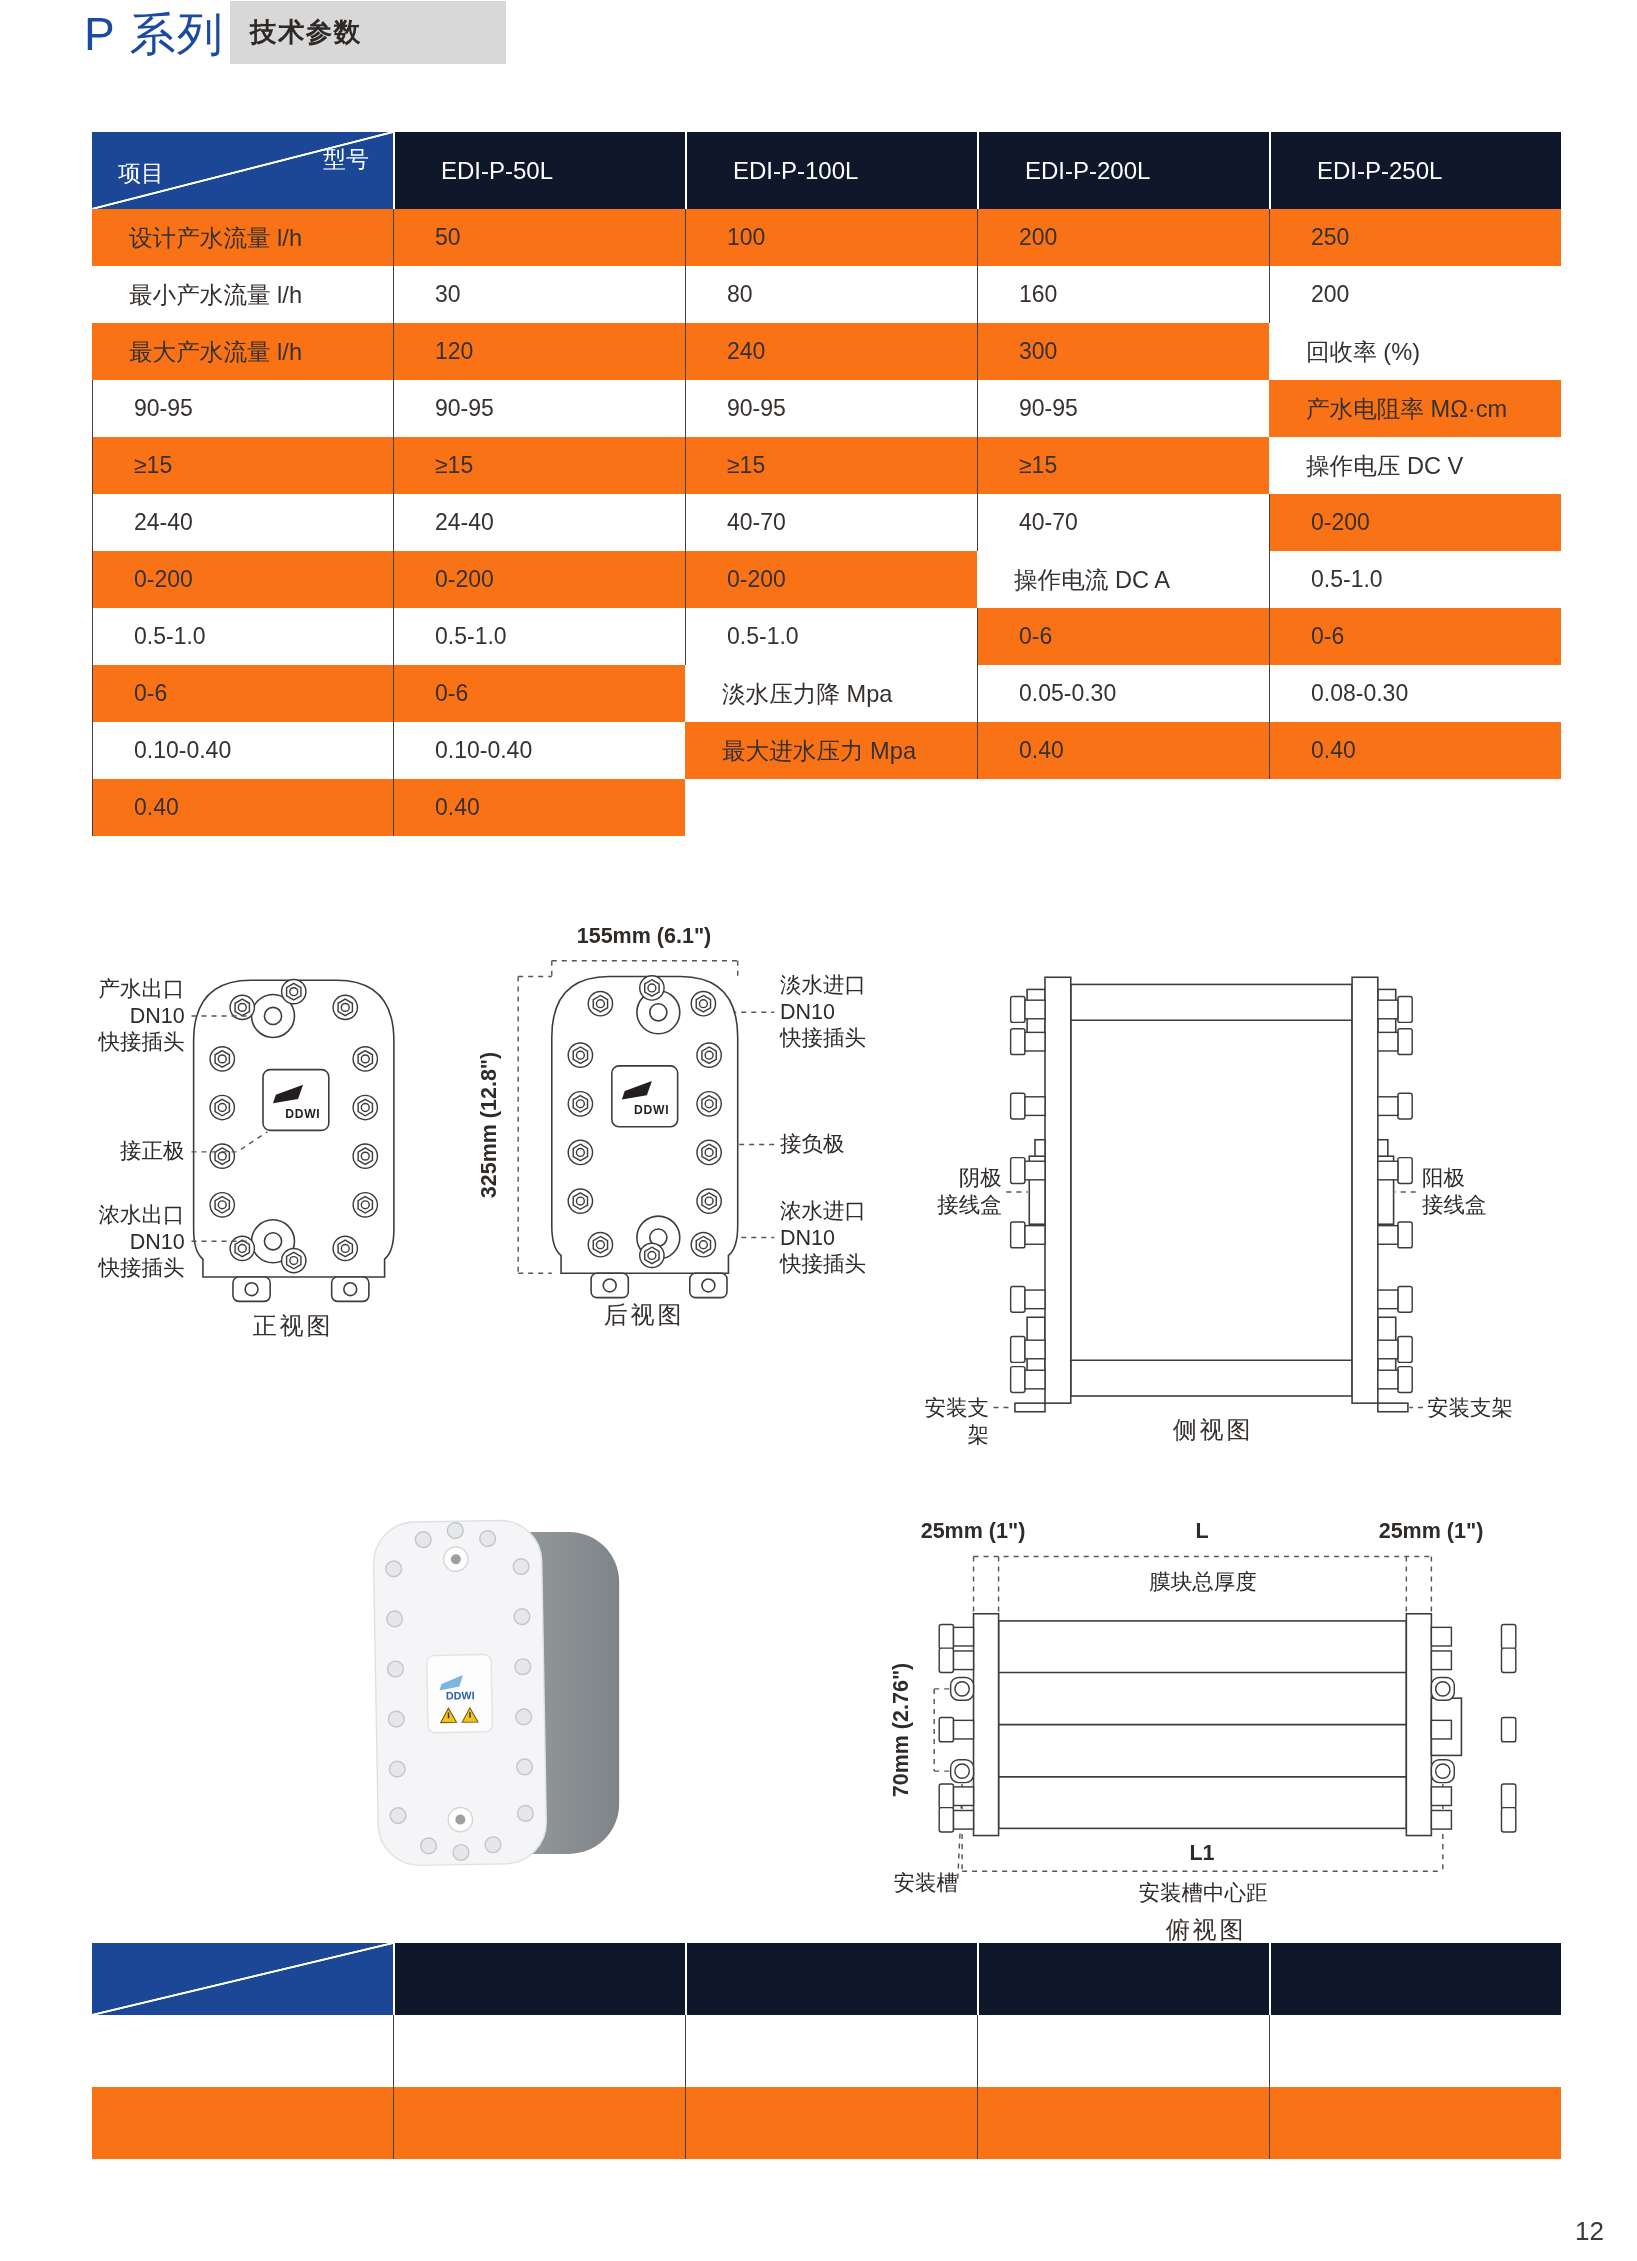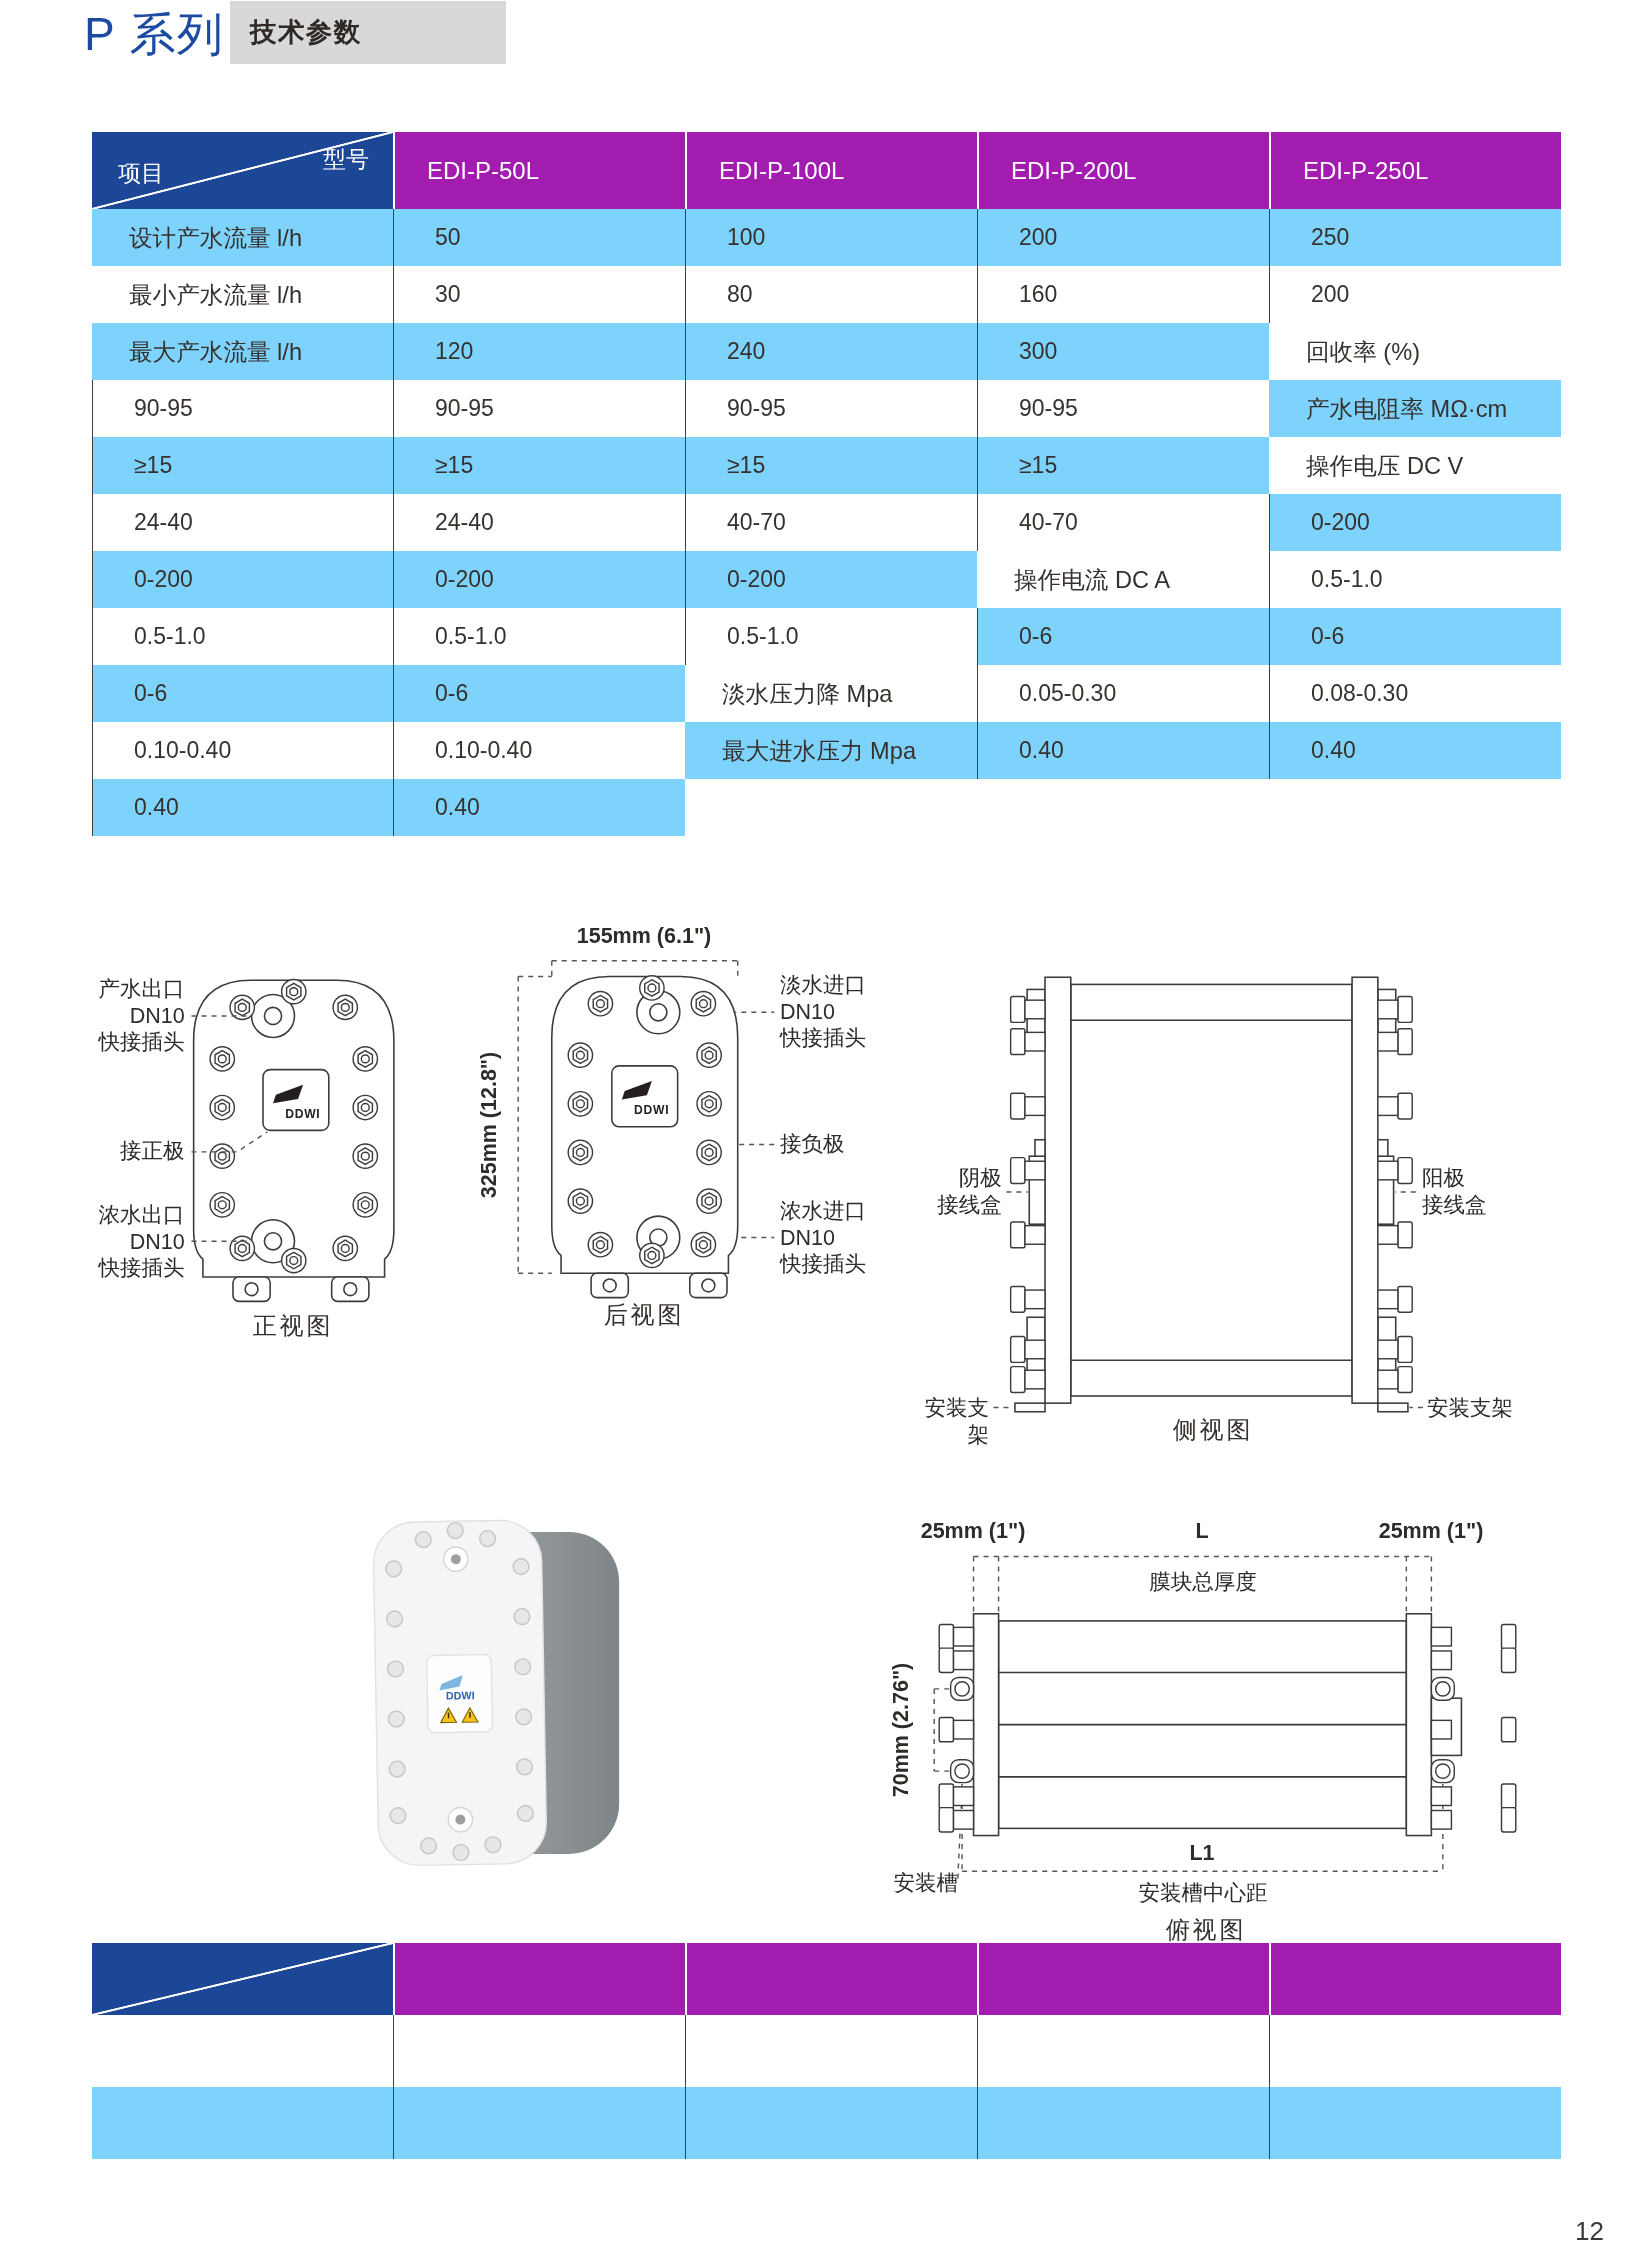--- a/index.html
+++ b/index.html
@@ -8,29 +8,29 @@
   
   .series-title{position:absolute;left:84px;top:4.3px;font-size:46px;font-weight:400;color:#1b4aa2;letter-spacing:1.4px;}
   .section-box{position:absolute;left:230px;top:1.4px;width:276px;height:63px;background:#d8d8d8;}
   .section-box span{display:block;padding-left:20px;line-height:63px;font-size:26.5px;font-weight:700;color:#2e2926;letter-spacing:1.4px;}
   .page-num{position:absolute;right:33px;top:2216px;font-size:26px;color:#3a3a3a;}
   
   .tbl{position:absolute;left:92px;display:grid;grid-template-columns:301px 292px 292px 292px 292px;}
   .spec{top:132px;grid-template-rows:77px repeat(11,57px);}
   .dims{top:1943px;grid-template-rows:72px 72px 72px;}
   .c{box-sizing:border-box;display:flex;align-items:center;}
-  .h{background:#a21caf;color:#fff;font-size:24px;padding-left:32px;border-left:2.1px solid #fff;}
+  .h{background:#0f172a;color:#fff;font-size:24px;padding-left:46px;border-left:2.1px solid #fff;}
   .corner{background:#1c4796;position:relative;
     background-image:linear-gradient(to bottom right,transparent calc(50% - 1.4px),#fff calc(50% - 0.7px),#fff calc(50% + 0.7px),transparent calc(50% + 1.4px));}
   .corner .ct{position:absolute;top:11.5px;right:24px;color:#fff;font-size:23px;}
   .corner .cb{position:absolute;bottom:20px;left:20px;color:#fff;font-size:23px;margin-left:6px;}
   .lab{font-size:23.6px;padding-left:37px;}
   .labc{font-size:24px;justify-content:center;padding-left:0;}
   .val{font-size:23px;padding-left:41px;border-left:1.4px solid #454040;}
-  .g{background:#7dd3fc;}
+  .g{background:#f97316;}
   
   .view{position:absolute;}
   .view svg{position:absolute;left:0;top:0;}
   .dlab{position:absolute;font-size:21.5px;line-height:26.5px;color:#2f2b29;}
   .r{text-align:right;}
   .cap{position:absolute;font-size:24px;color:#36312e;letter-spacing:2.9px;text-align:center;}
   .dim{position:absolute;font-size:21.5px;font-weight:600;color:#2f2b29;text-align:center;}
   .vdim{width:200px;height:26px;transform:rotate(-90deg);transform-origin:center;}
 </style>
 </head>

